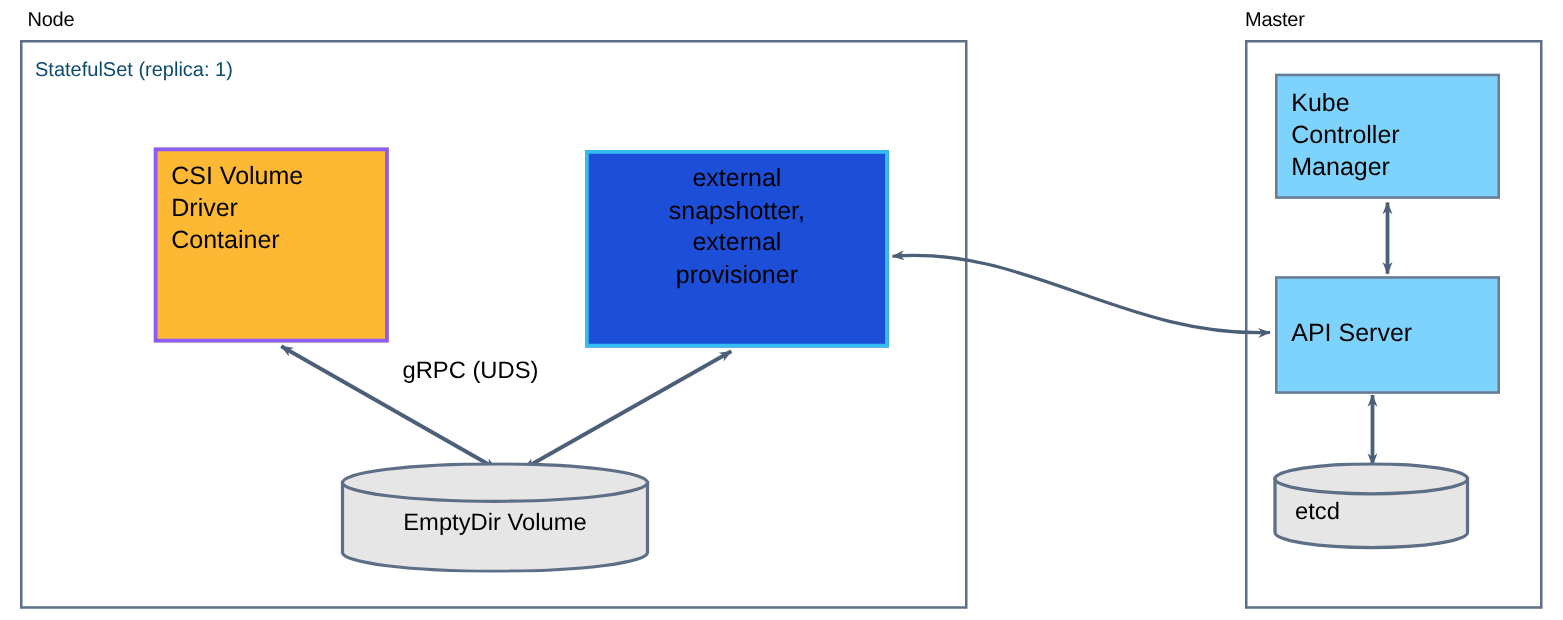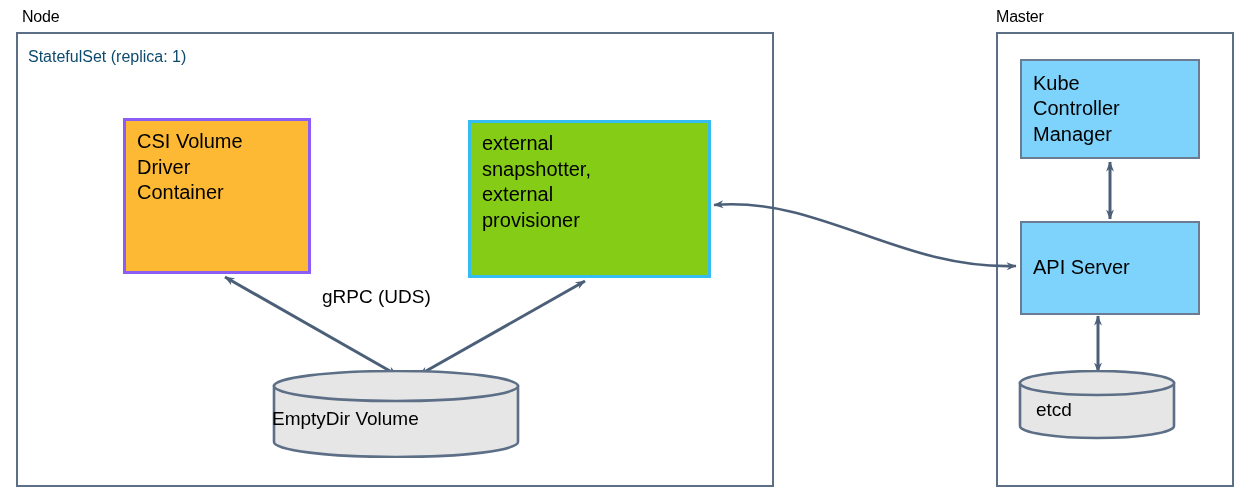--- a/index.html
+++ b/index.html
@@ -54,22 +54,23 @@
     position: absolute;
     font-size: 16px;
     color: #0c4a6e;
     white-space: nowrap;
   }
   .box-csi {
     background: #fdb933;
     border: 3px solid #8b5cf6;
   }
   .box-external {
-    background: #84cc16;
+    background: #1d4ed8;
     border: 3px solid #35bdf2;
+    text-align: center;
   }
   .box-grey {
     background: #7dd3fc;
     border: 2px solid #6b7b92;
     display: flex;
     align-items: center;
   }
   .box-grey .box-text {
     display: block;
     white-space: pre-line;
@@ -79,21 +80,21 @@
   }
   .cyl-wrap svg {
     position: absolute;
     left: 0;
     top: 0;
   }
   .cyl-label {
     position: absolute;
     left: 0;
     width: 100%;
-    text-align: left;
+    text-align: center;
     font-size: 19px;
     color: #000000;
     white-space: nowrap;
   }
   .edge-label {
     position: absolute;
     font-size: 19px;
     color: #000000;
     white-space: nowrap;
   }

